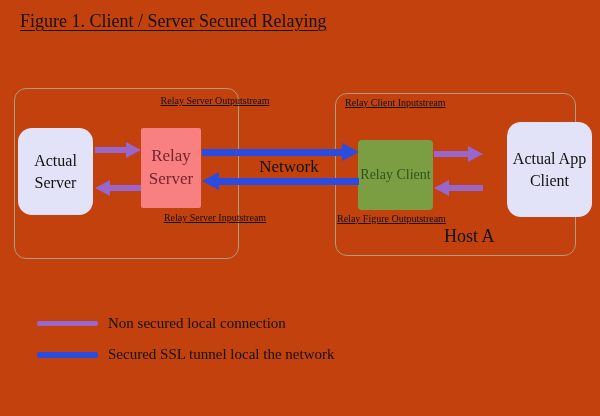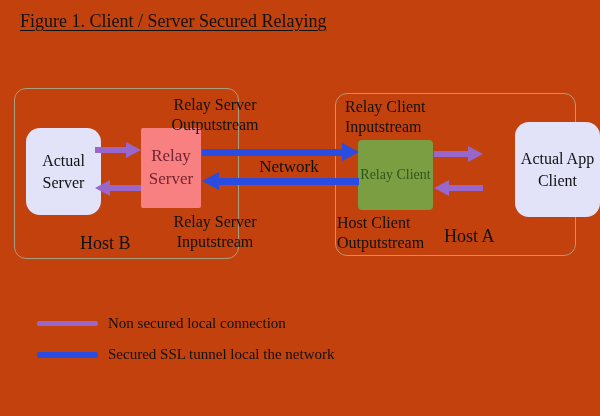--- a/index.html
+++ b/index.html
@@ -35,44 +35,44 @@
     align-items: center;
     justify-content: center;
     text-align: center;
     line-height: 1.35;
   }
   .endpoint {
     background: var(--endpoint-bg);
     border-radius: 14px;
     font-size: 16px;
     color: #111111;
-    margin-left: 8px;
   }
   .actual-server     { left: 18px;  top: 128px; width: 75px; height: 87px; }
   .actual-app-client { left: 507px; top: 122px; width: 85px; height: 95px; }
 
   .relay-server {
     left: 141px; top: 128px; width: 60px; height: 80px;
     background: var(--relay-server-bg);
     color: var(--relay-server-text);
     font-size: 17px;
     border-radius: 2px;
   }
   .relay-client {
     left: 358px; top: 140px; width: 75px; height: 70px;
     background: var(--relay-client-bg);
     color: var(--relay-client-text);
     font-size: 14px;
     border-radius: 4px;
   }
 
   .stream-label {
-    font-size: 16px;
+    font-size: 10px;
     line-height: 1.25;
     color: #111111;
+    text-decoration: underline;
   }
   .rs-out { left: 160px; top: 95px;  width: 110px; text-align: center; }
   .rs-in  { left: 160px; top: 212px; width: 110px; text-align: center; }
   .rc-in  { left: 345px; top: 97px;  width: 110px; text-align: left; }
   .rc-out { left: 337px; top: 213px; width: 115px; text-align: left; }
 
   .host-label { font-size: 18px; color: #111111; }
   .host-b-label { left: 80px;  top: 233px; }
   .host-a-label { left: 444px; top: 226px; }
 
@@ -141,23 +141,22 @@
   <div class="abs node relay-client">
     <span>Relay Client</span>
   </div>
   <div class="abs node endpoint actual-app-client">
     <span>Actual App Client</span>
   </div>
 
   <div class="abs stream-label rs-out">Relay Server Outputstream</div>
   <div class="abs stream-label rs-in">Relay Server Inputstream</div>
   <div class="abs stream-label rc-in">Relay Client Inputstream</div>
-  <div class="abs stream-label rc-out">Host Client Outputstream</div>
+  <div class="abs stream-label rc-out">Relay Figure Outputstream</div>
 
-  <div class="abs host-label host-b-label">Host B</div>
   <div class="abs network-label">Network</div>
 
   <div class="abs host-label host-a-label">Host A</div>
 
   <div class="abs arrow purple right pa1">
     <div class="shaft"></div>
     <div class="head"></div>
   </div>
   <div class="abs arrow purple left pa2">
     <div class="head"></div>

